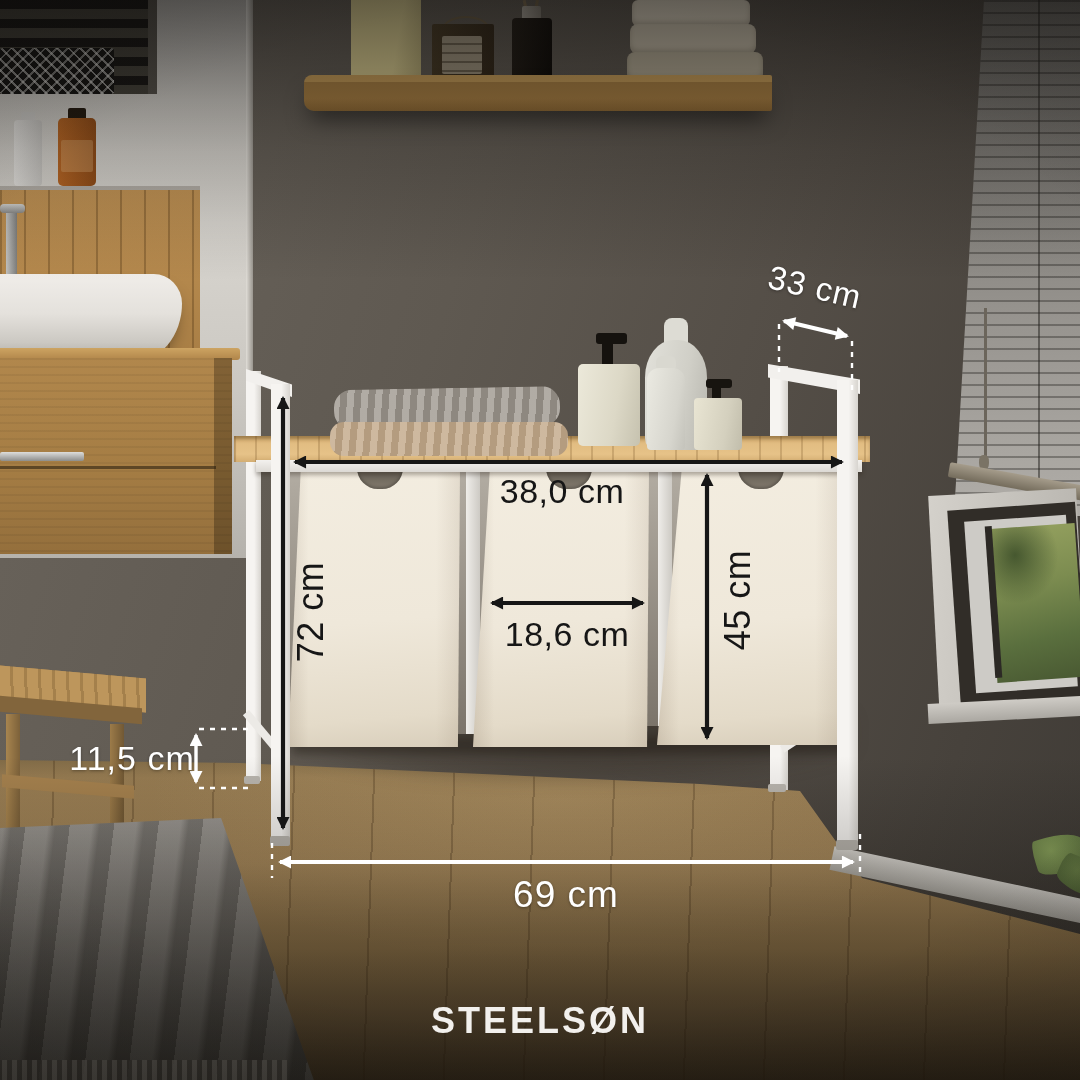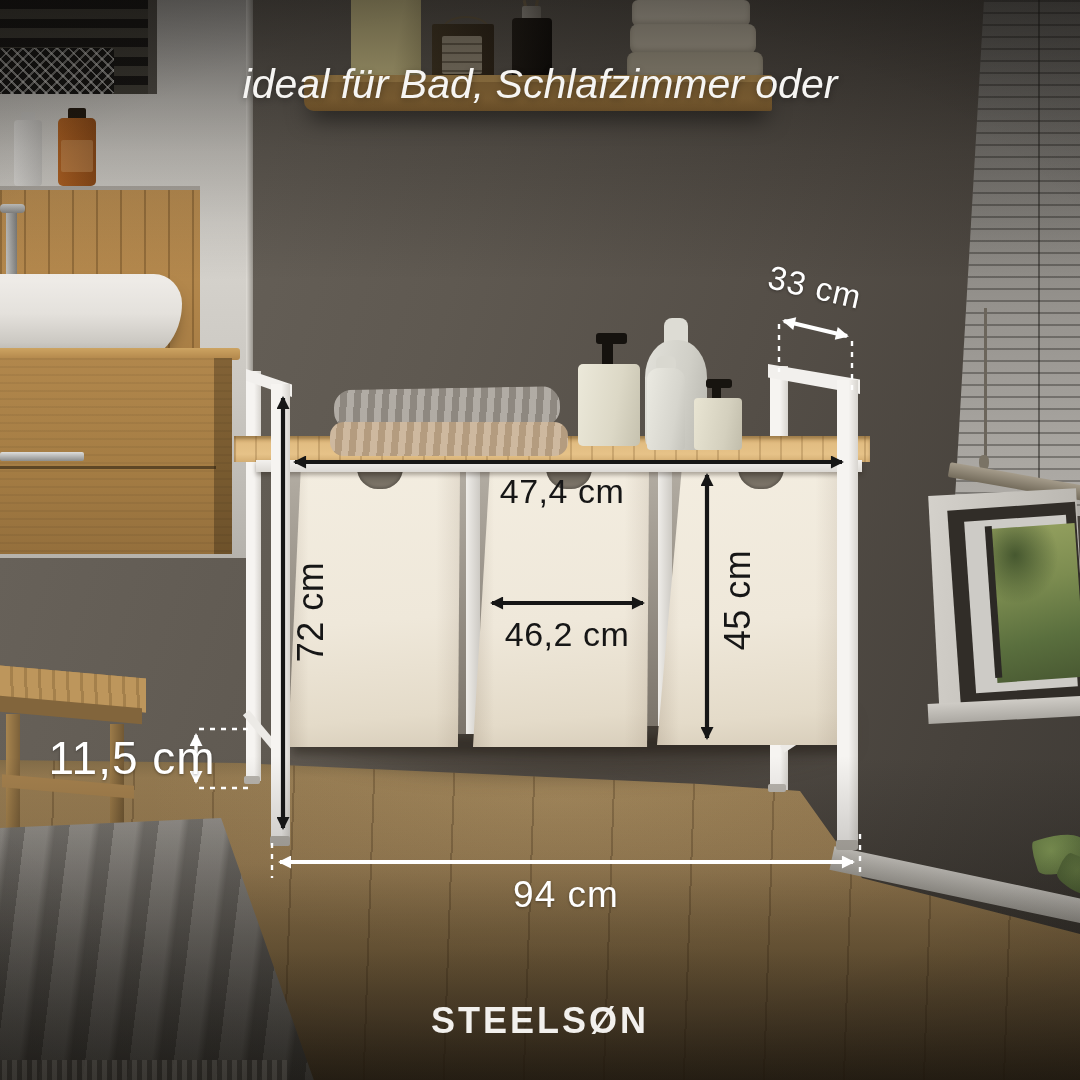--- a/index.html
+++ b/index.html
@@ -167,21 +167,21 @@
                radial-gradient(120% 90% at 50% 48%,rgba(10,8,6,0) 52%,rgba(10,8,6,.40) 100%);}
 
   
   #dimension-arrows{left:0;top:0;z-index:9;}
   .ln-b{stroke:#161616;stroke-width:4.2;}
   .ln-w{stroke:#ffffff;stroke-width:4.2;}
   .ln-w2{stroke:#ffffff;stroke-width:3.4;}
   .ln-dw{stroke:#ffffff;stroke-width:2.4;stroke-dasharray:5 6;}
   .dim{position:absolute;z-index:9;white-space:nowrap;transform:translate(-50%,-50%);line-height:1;}
   .dim.dark{color:#161616;font-size:34px;font-weight:400;letter-spacing:.5px;}
-  .dim.light{color:#ffffff;font-size:46px;font-weight:400;letter-spacing:1px;text-shadow:0 1px 3px rgba(0,0,0,.35);}
+  .dim.light{color:#ffffff;font-size:34px;font-weight:400;letter-spacing:1px;text-shadow:0 1px 3px rgba(0,0,0,.35);}
   #lab-top-width{left:562px;top:491px;}
   #lab-basket-width{left:567px;top:634px;}
   #lab-basket-height{left:738px;top:600px;transform:translate(-50%,-50%) rotate(-90deg);font-size:36px;}
   #lab-side-height{left:311px;top:612px;transform:translate(-50%,-50%) rotate(-90deg);font-size:36px;}
   #lab-depth{left:815px;top:287px;transform:translate(-50%,-50%) rotate(13deg);font-size:33px;}
   #lab-clearance{left:132px;top:758px;}
   #lab-total-width{left:566px;top:894px;font-size:37px;}
 
   
   #header{left:0;top:48px;width:1080px;text-align:center;z-index:10;}
@@ -321,28 +321,27 @@
     <line class="ln-dw" x1="852" y1="341" x2="852" y2="390"></line>
     <line class="ln-w2" x1="196" y1="735" x2="196" y2="782" marker-start="url(#mW)" marker-end="url(#mW)"></line>
     <line class="ln-dw" x1="199" y1="729" x2="253" y2="729"></line>
     <line class="ln-dw" x1="199" y1="788" x2="253" y2="788"></line>
     <line class="ln-w" x1="280" y1="862" x2="853" y2="862" marker-start="url(#mW)" marker-end="url(#mW)"></line>
     <line class="ln-dw" x1="272" y1="843" x2="272" y2="878"></line>
     <line class="ln-dw" x1="860" y1="834" x2="860" y2="873"></line>
   </svg>
 
   <div class="dim light" id="lab-depth">33 cm</div>
-  <div class="dim dark" id="lab-top-width">47,4 cm</div>
+  <div class="dim dark" id="lab-top-width">38,0 cm</div>
   <div class="dim dark" id="lab-side-height">72 cm</div>
-  <div class="dim dark" id="lab-basket-width">46,2 cm</div>
+  <div class="dim dark" id="lab-basket-width">18,6 cm</div>
   <div class="dim dark" id="lab-basket-height">45 cm</div>
   <div class="dim light" id="lab-clearance">11,5 cm</div>
-  <div class="dim light" id="lab-total-width">94 cm</div>
+  <div class="dim light" id="lab-total-width">69 cm</div>
 
   <div class="abs" id="header">
     <div id="subtitle-wrap">
-      <div class="subtitle">ideal für Bad, Schlafzimmer oder</div>
     </div>
   </div>
 
   <div class="abs" id="brand-logo">STEELSØN</div>
 
 </div>
 
 </body></html>

